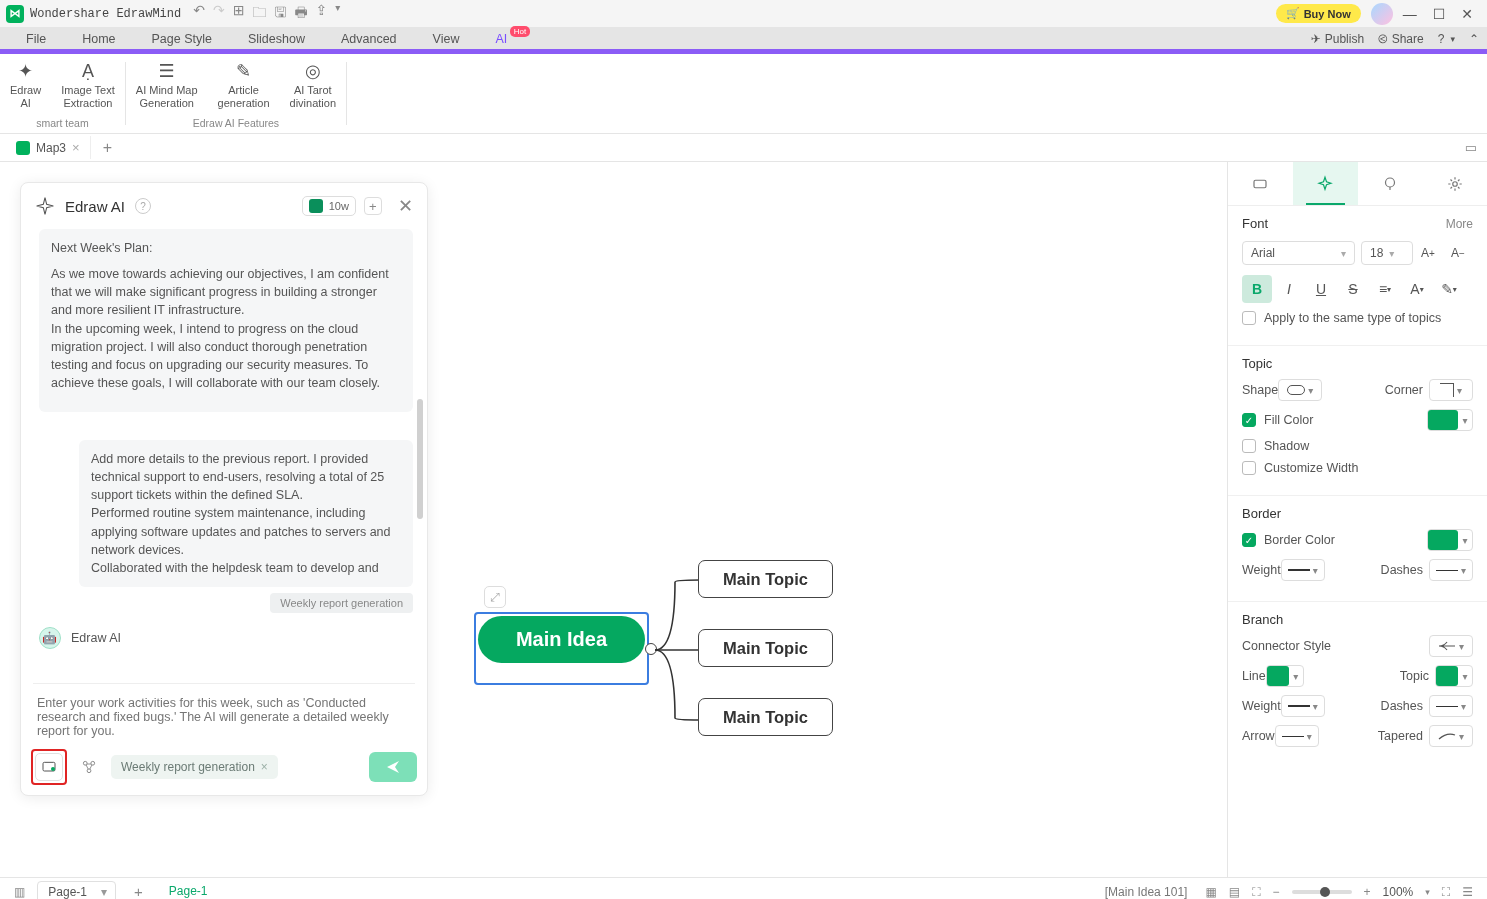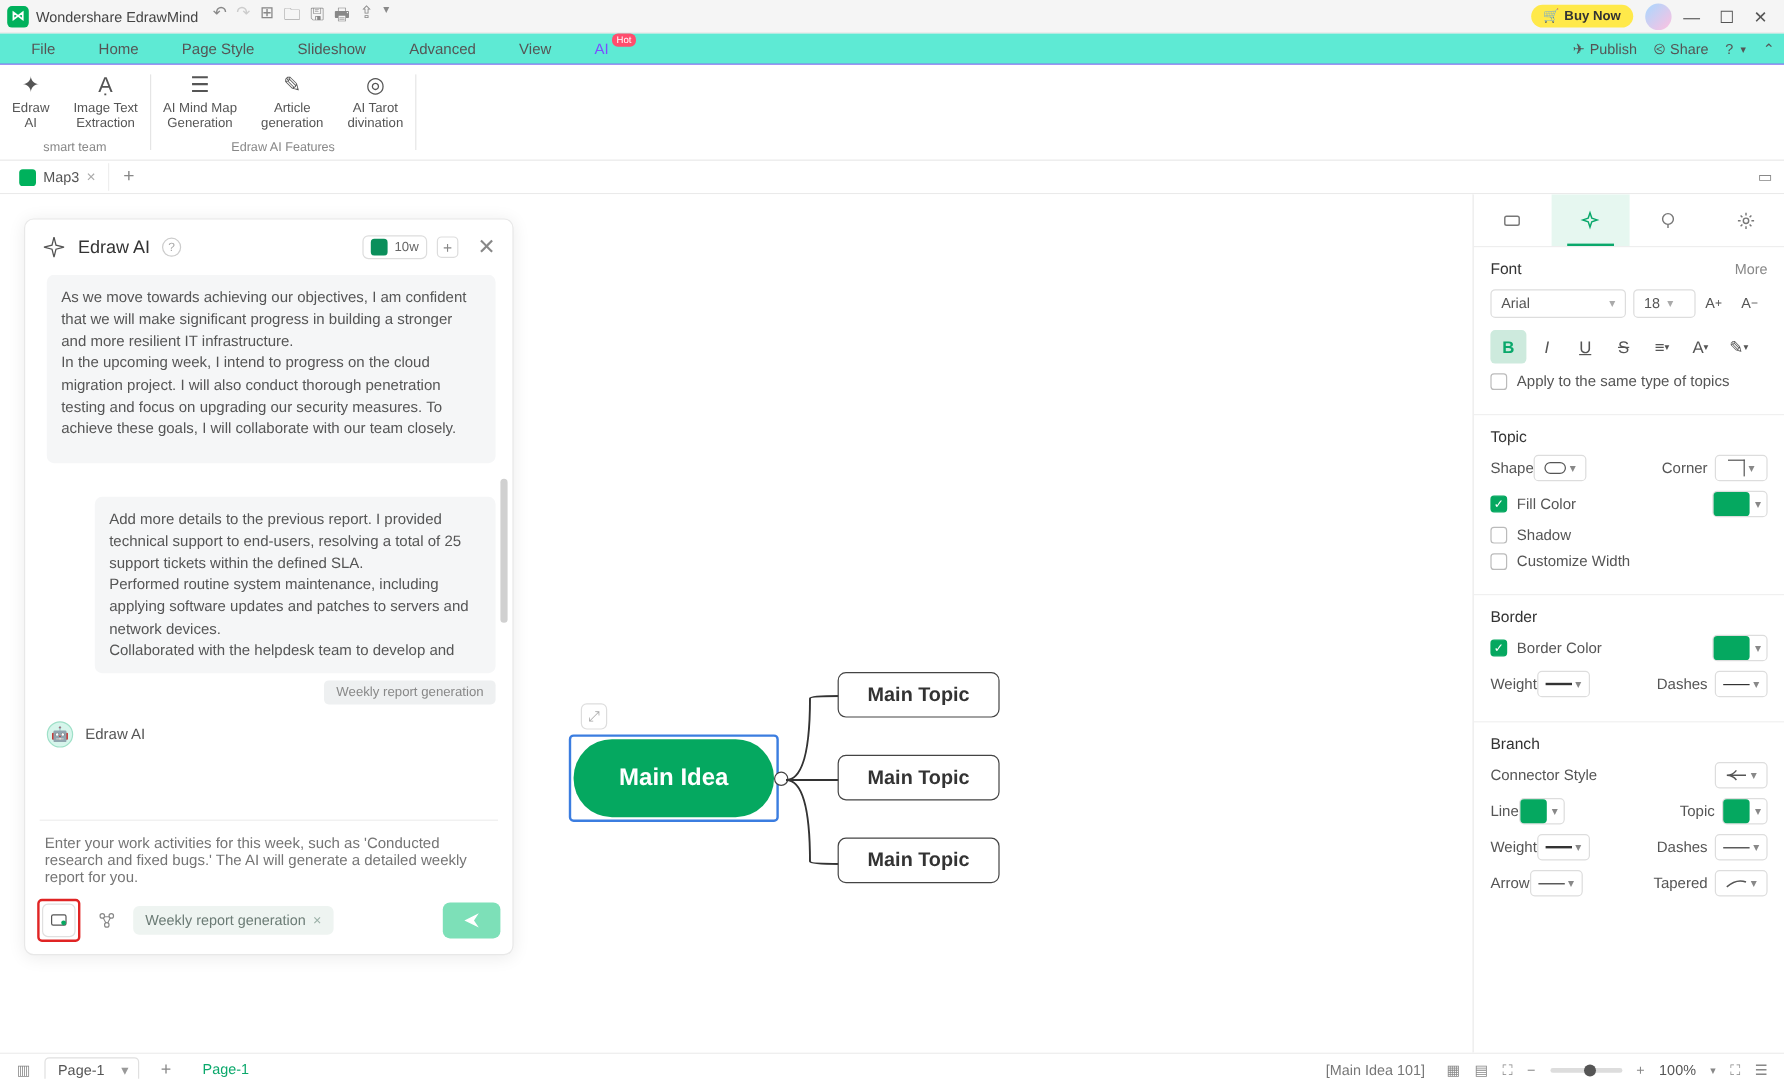--- a/index.html
+++ b/index.html
@@ -1,30 +1,30 @@
 <!DOCTYPE html>
 <html><head>
 <meta charset="utf-8">
 <style>
 * { box-sizing: border-box; margin: 0; padding: 0; font-family: -apple-system, BlinkMacSystemFont, "Segoe UI", Arial, sans-serif; }
 body { width: 1487px; height: 899px; background: #fff; overflow: hidden; font-size: 13px; color: #333; }
 
 
 .titlebar { height: 28px; background: #f5f5f5; display: flex; align-items: center; padding: 0 6px; border-bottom: 1px solid #e5e5e5; }
 .titlebar .logo { width: 18px; height: 18px; background: #00b15c; border-radius: 4px; margin-right: 6px; display:flex; align-items:center; justify-content:center; color:#fff; font-weight:700; font-size:11px;}
-.titlebar .appname { font-size: 12px; color: #444; }
+.titlebar .appname { font-size: 12px; color: #444; font-family: Liberation Mono, monospace; }
 .titlebar .qat { display: flex; gap: 8px; margin-left: 12px; color: #888;}
 .titlebar .qat span { cursor: pointer; font-size: 14px;}
 .titlebar .spacer { flex: 1; }
 .buynow { background: #ffe94a; border-radius: 12px; padding: 3px 10px; font-size: 11px; font-weight: 600; color: #333; display:flex; align-items:center; gap:4px;}
 .avatar-circle { width: 22px; height: 22px; border-radius: 50%; background: linear-gradient(135deg,#a8d8ff,#ffc0e0); margin: 0 10px;}
 .win-controls { display: flex; gap: 16px; color: #555; font-size: 14px; padding-right:8px;}
 
 
-.menubar { height: 26px; background: #5eead4; display: flex; align-items: center; padding: 0 8px; font-size: 12.5px; border-bottom:1px solid #8b5cf6;text-align:center;}
+.menubar { height: 26px; background: #e5e5e5; display: flex; align-items: center; padding: 0 8px; font-size: 12.5px; border-bottom:5px solid #8b5cf6;text-align:center;}
 .menubar .mitem { padding: 4px 18px; cursor: pointer; color: #555; position:relative;}
 .menubar .mitem.active { color: #7a4fff; }
 .menubar .hot-badge { background:#ff4d6d; color:#fff; font-size:8px; padding:1px 4px; border-radius:5px; position:absolute; top:-2px; right:-5px;}
 .menubar .right { margin-left:auto; display:flex; align-items:center; gap:14px; color:#555; font-size:12px;}
 .menubar .right span{display:flex; align-items:center; gap:4px; cursor:pointer;}
 
 
 .ribbon { height: 80px; background: #fff; display: flex; border-bottom: 1px solid #e5e5e5; }
 .ribbon-group { display: flex; flex-direction: column; align-items: center; justify-content: flex-start; padding: 4px 0 2px; }
 .ribbon-items { display: flex; }
@@ -75,21 +75,21 @@
 .ai-input-area{border-top:1px solid #eee; margin:8px 12px 0; padding-top:6px;}
 .ai-textarea{width:100%; border:none; resize:none; font-size:12.5px; color:#999; padding:6px 4px; height:48px; background:transparent; outline:none;}
 .ai-bottom{display:flex; align-items:center; padding:8px 10px 10px; gap:8px;}
 .redbox{border:2px solid #e02424; border-radius:4px; padding:2px;}
 .sq-btn{width:28px;height:28px;border:1px solid #e0e0e0;border-radius:5px;display:flex;align-items:center;justify-content:center;color:#0aa86b;background:#fff;cursor:pointer;}
 .mode-chip{display:flex;align-items:center;gap:6px;background:#eef4f1;border-radius:5px;padding:5px 10px;font-size:12px;color:#6b7b75;}
 .mode-chip .x{color:#9bb0a7;cursor:pointer;}
 .send-btn{margin-left:auto;width:48px;height:30px;background:#7de0b8;border-radius:6px;display:flex;align-items:center;justify-content:center;color:#fff;cursor:pointer;}
 
 
-.node-main{ position:absolute; left:478px; top:454px; width:167px; height:65px; background:#05a860; border-radius:32px; display:flex; align-items:center; justify-content:center; color:#fff; font-size:20px; font-weight:700;}
+.node-main{ position:absolute; left:478px; top:454px; width:167px; height:47px; background:#05a860; border-radius:32px; display:flex; align-items:center; justify-content:center; color:#fff; font-size:20px; font-weight:700;}
 .node-main-sel{ position:absolute; left:474px; top:450px; width:175px; height:73px; border:2px solid #3b7de0; border-radius:4px;}
 .node-topic{ position:absolute; width:135px; height:38px; border:1.5px solid #444; border-radius:7px; display:flex; align-items:center; justify-content:center; font-size:16.5px; font-weight:700; color:#333; background:#fff;}
 .float-icon{position:absolute; width:22px;height:22px;border:1px solid #ddd;border-radius:5px;background:#fff;display:flex;align-items:center;justify-content:center;color:#aaa;font-size:12px;}
 .connector-dot{position:absolute;width:12px;height:12px;border:1.5px solid #444;border-radius:50%;background:#fff;}
 svg.branches{position:absolute;left:640px;top:395px;pointer-events:none;}
 
 
 .rp-tabs{height:44px;display:flex;border-bottom:1px solid #eee;}
 .rp-tab{flex:1;display:flex;align-items:center;justify-content:center;color:#777;cursor:pointer;position:relative;}
 .rp-tab.active{background:#e6f7f0;color:#0aa86b;}
@@ -246,20 +246,21 @@
             <div class="dot"></div>
             <span>10w</span>
           </div>
           <div class="addbtn">+</div>
           <span class="close">✕</span>
         </div>
       </div>
       <div class="ai-body">
         <div class="ai-scroll-thumb"></div>
         <div class="msg-block">
+          <div class="heading">Next Week's Plan:</div>
           <p>As we move towards achieving our objectives, I am confident that we will make significant progress in building a stronger and more resilient IT infrastructure.</p>
           <p style="margin-bottom:10px">In the upcoming week, I intend to progress on the cloud migration project. I will also conduct thorough penetration testing and focus on upgrading our security measures. To achieve these goals, I will collaborate with our team closely.</p>
         </div>
         <div style="height:18px"></div>
         <div class="msg-block user">
           <p style="white-space:pre-line">Add more details to the previous report. I provided technical support to end-users, resolving a total of 25 support tickets within the defined SLA.
 Performed routine system maintenance, including applying software updates and patches to servers and network devices.
 Collaborated with the helpdesk team to develop and</p>
         </div>
         <div class="tag-row">

